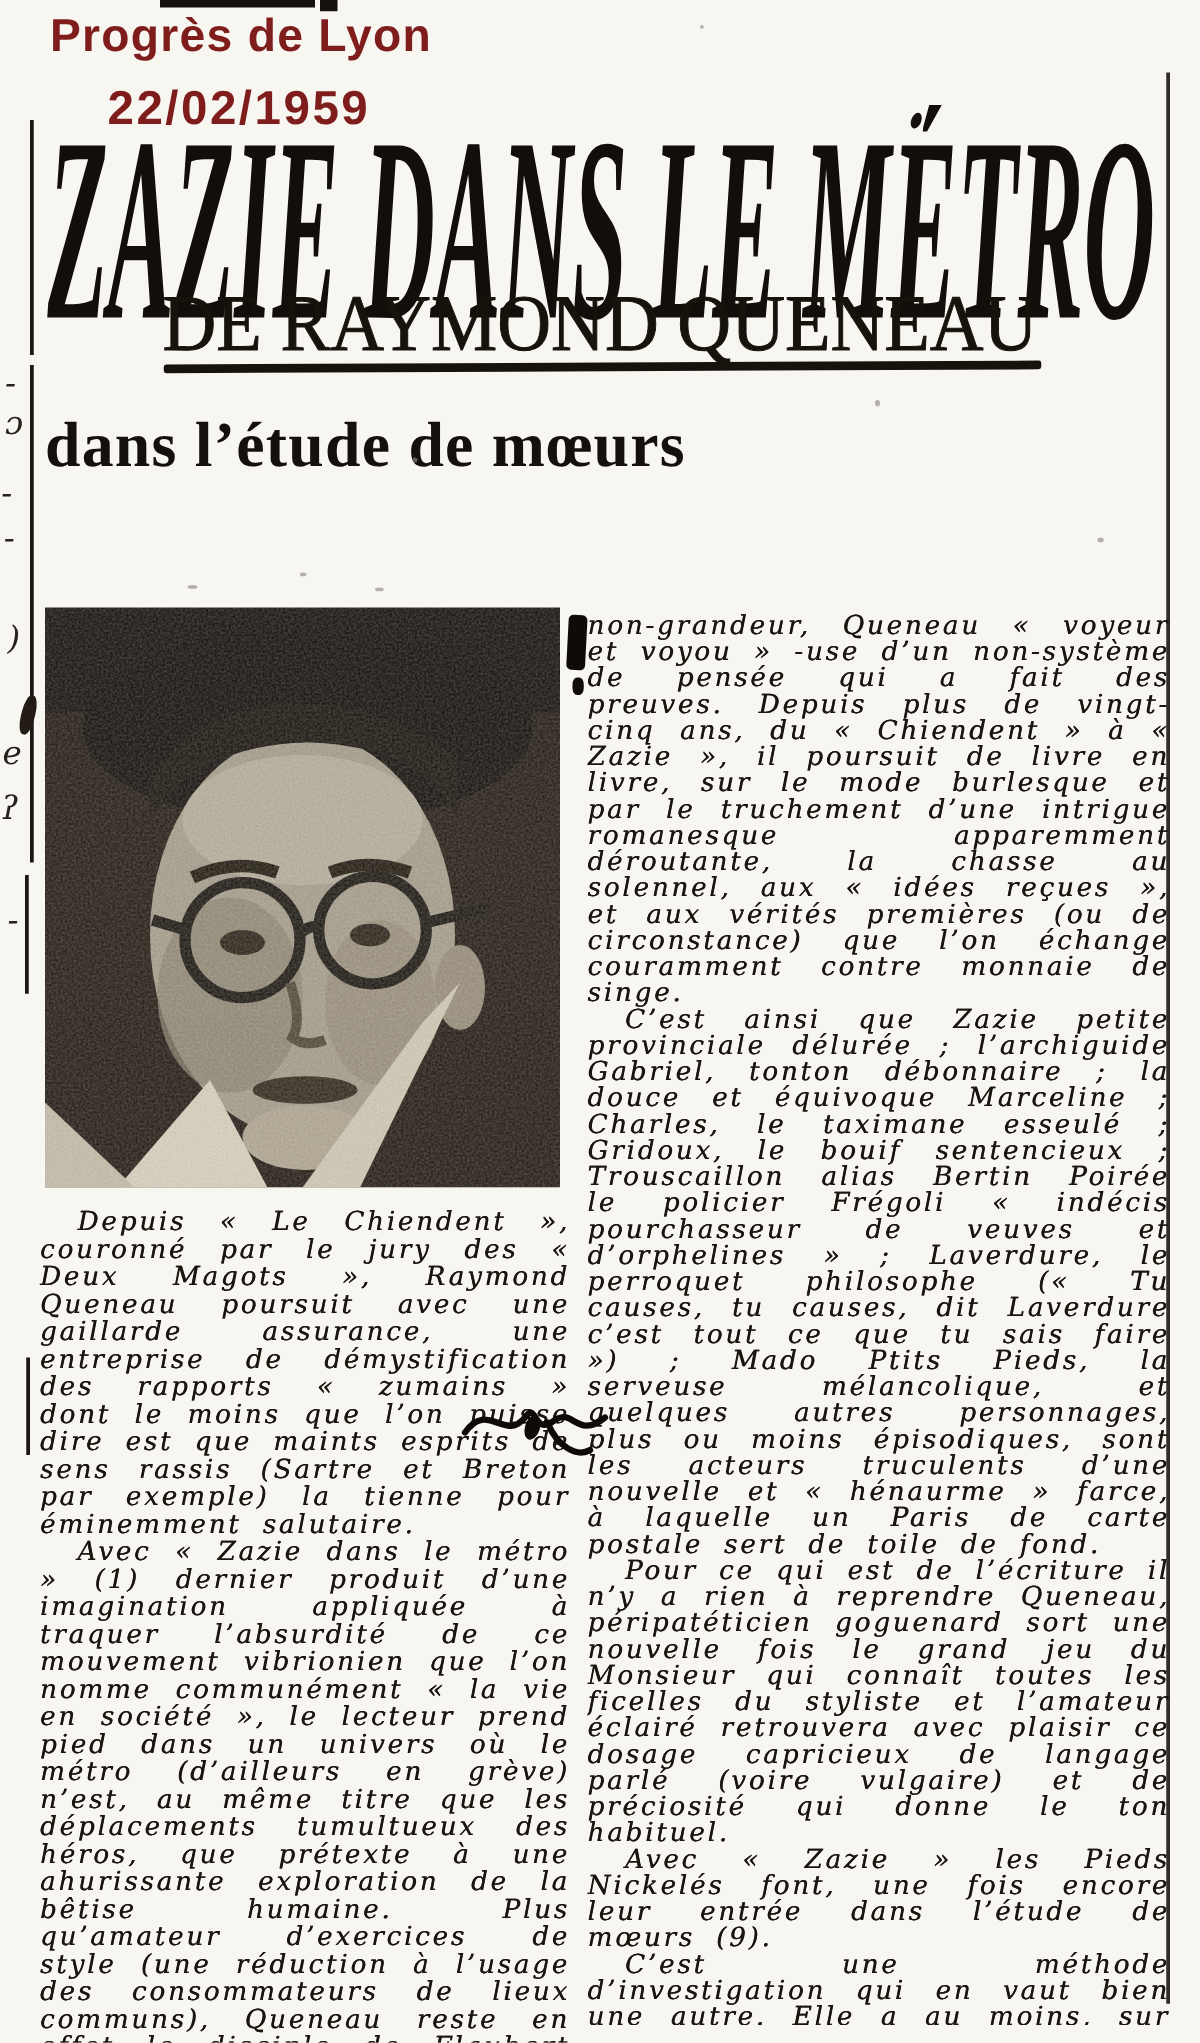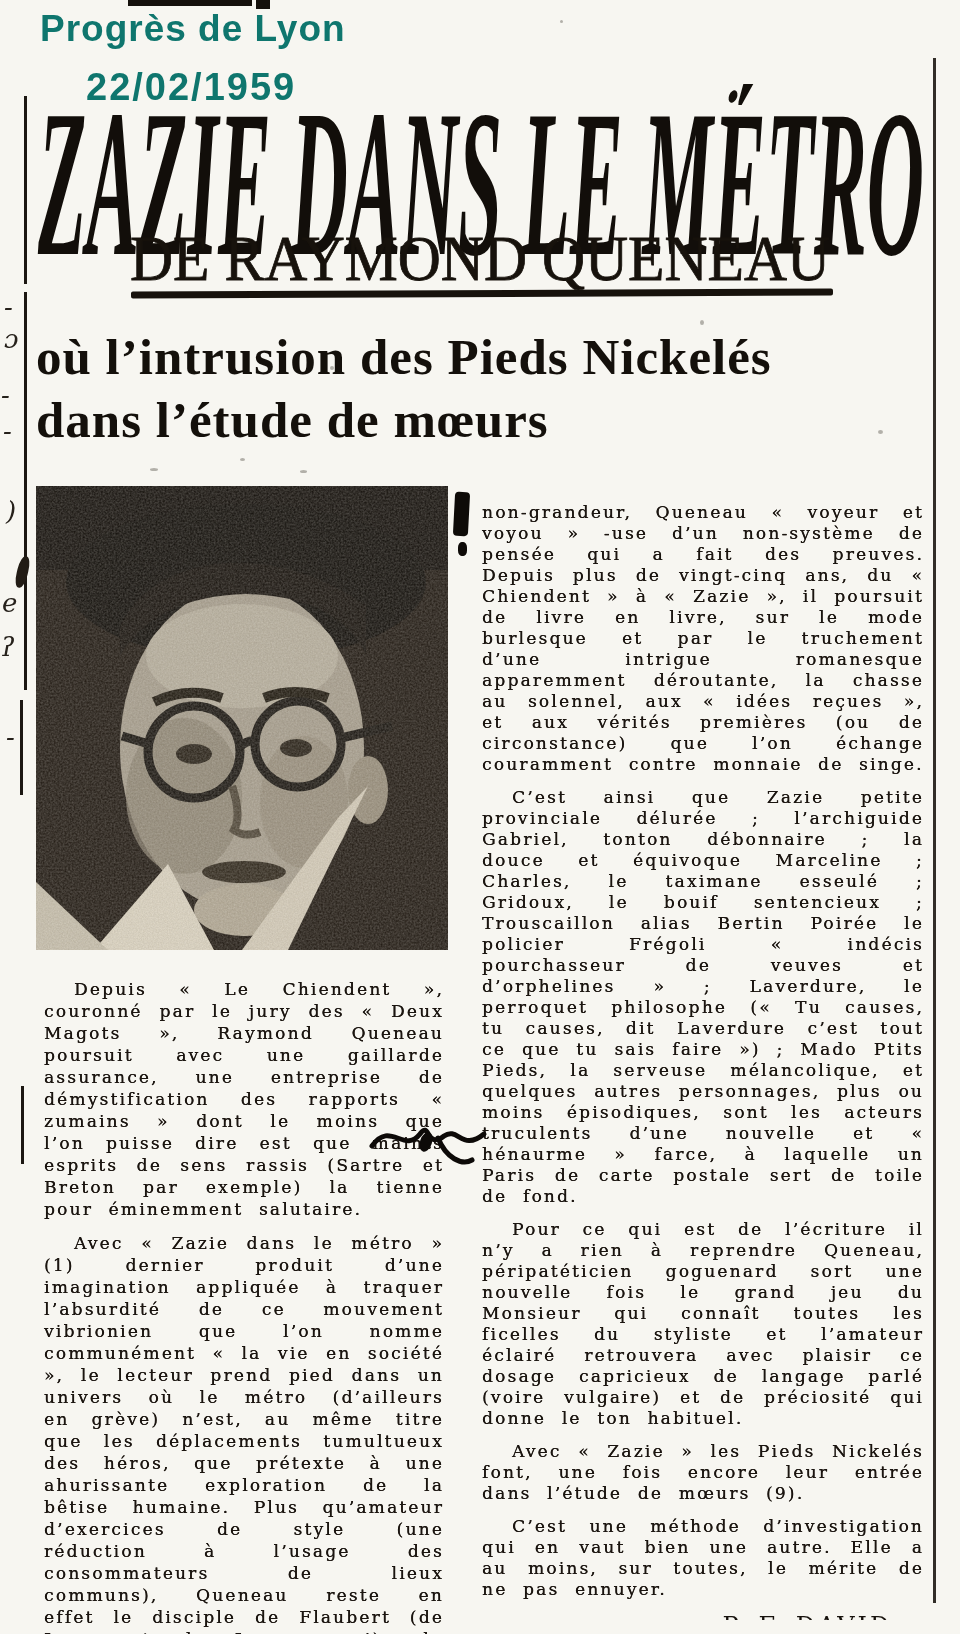--- a/index.html
+++ b/index.html
@@ -3,32 +3,32 @@
 <meta charset="utf-8">
 <style>
   html,body{margin:0;padding:0;}
   body{
     width:960px;height:1634px;position:relative;overflow:hidden;
     background:#f7f6f1;color:#17120d;
     font-family:"DejaVu Serif", serif;
   }
   .abs{position:absolute;}
   
-  .stamp{left:40px;top:8px;color:#0f766e;font-family:"Liberation Sans",sans-serif;font-weight:bold;}
+  .stamp{left:40px;top:8px;color:#7f1d1d;font-family:"Liberation Sans",sans-serif;font-weight:bold;}
   .stamp-line1{font-size:37px;letter-spacing:1px;}
   .stamp-line2{font-size:38px;margin-left:46px;margin-top:16px;letter-spacing:2px;}
   
   .headline-svg{left:34px;top:84px;}
   .byline-svg{left:128px;top:218px;}
   .byline-underline{left:131px;top:290px;width:702px;height:7px;background:#17120c;border-radius:2px;transform:rotate(-0.25deg);}
   .subtitle{left:36px;top:326px;width:888px;font-family:"Liberation Serif",serif;font-weight:bold;font-size:51px;line-height:63px;letter-spacing:1px;color:#14100b;}
   .subtitle .l2{}
   
-  .col p{margin:12px;text-indent:30px;text-align:justify;
-         font-size:17px;letter-spacing:2.2px;word-spacing:8px;color:#1b1510;
+  .col p{margin:0;text-indent:30px;text-align:justify;font-style:italic;
+         font-size:21px;letter-spacing:2.2px;word-spacing:8px;color:#1b1510;
          text-shadow:0.25px 0 currentColor;}
   .left-col{left:32px;top:966px;width:424px;}
   .left-col p{line-height:22px;}
   .right-col{left:470px;top:490px;width:466px;height:1130px;overflow:hidden;}
   .right-col p{line-height:21px;}
   .right-col p.lead{text-indent:0;}
   .signature{font-style:normal;font-size:24px;letter-spacing:3px;text-align:right;padding-right:34px;margin-top:10px;color:#17120d;}
   
   .vline{background:#1c1712;width:3px;}
   .speck{background:#8d8a82;border-radius:50%;opacity:.65;}
@@ -66,21 +66,20 @@
 <svg class="abs headline-svg" width="898" height="186" viewBox="0 0 898 186">
   <text x="4" y="170" font-family="Liberation Serif, serif" font-size="210" font-weight="bold" font-style="italic" fill="#120e0a" textLength="886" lengthAdjust="spacingAndGlyphs">ZAZIE DANS LE MÉTRO</text>
 </svg>
 
 <svg class="abs byline-svg" width="706" height="76" viewBox="0 0 706 76">
   <text x="2" y="62" font-family="Liberation Serif, serif" font-size="64" fill="#17120c" stroke="#17120c" stroke-width="0.8" textLength="700" lengthAdjust="spacingAndGlyphs">DE RAYMOND QUENEAU</text>
 </svg>
 <div class="abs byline-underline"></div>
 
 <div class="abs subtitle">
-  <div class="l1">où l’intrusion des Pieds Nickelés</div>
   <div class="l2">dans l’étude de mœurs</div>
 </div>
 
 <svg class="abs photo-frame" width="412" height="464" viewBox="0 0 412 464">
   <defs>
     <filter id="paperNoise">
         <feTurbulence type="fractalNoise" baseFrequency="0.55" numOctaves="2" seed="7"></feTurbulence>
       <feColorMatrix type="matrix" values="0 0 0 0 0.95  0 0 0 0 0.93  0 0 0 0 0.87  0 0 0 0.55 0"></feColorMatrix>
       </filter>
     <filter id="inkNoise">

